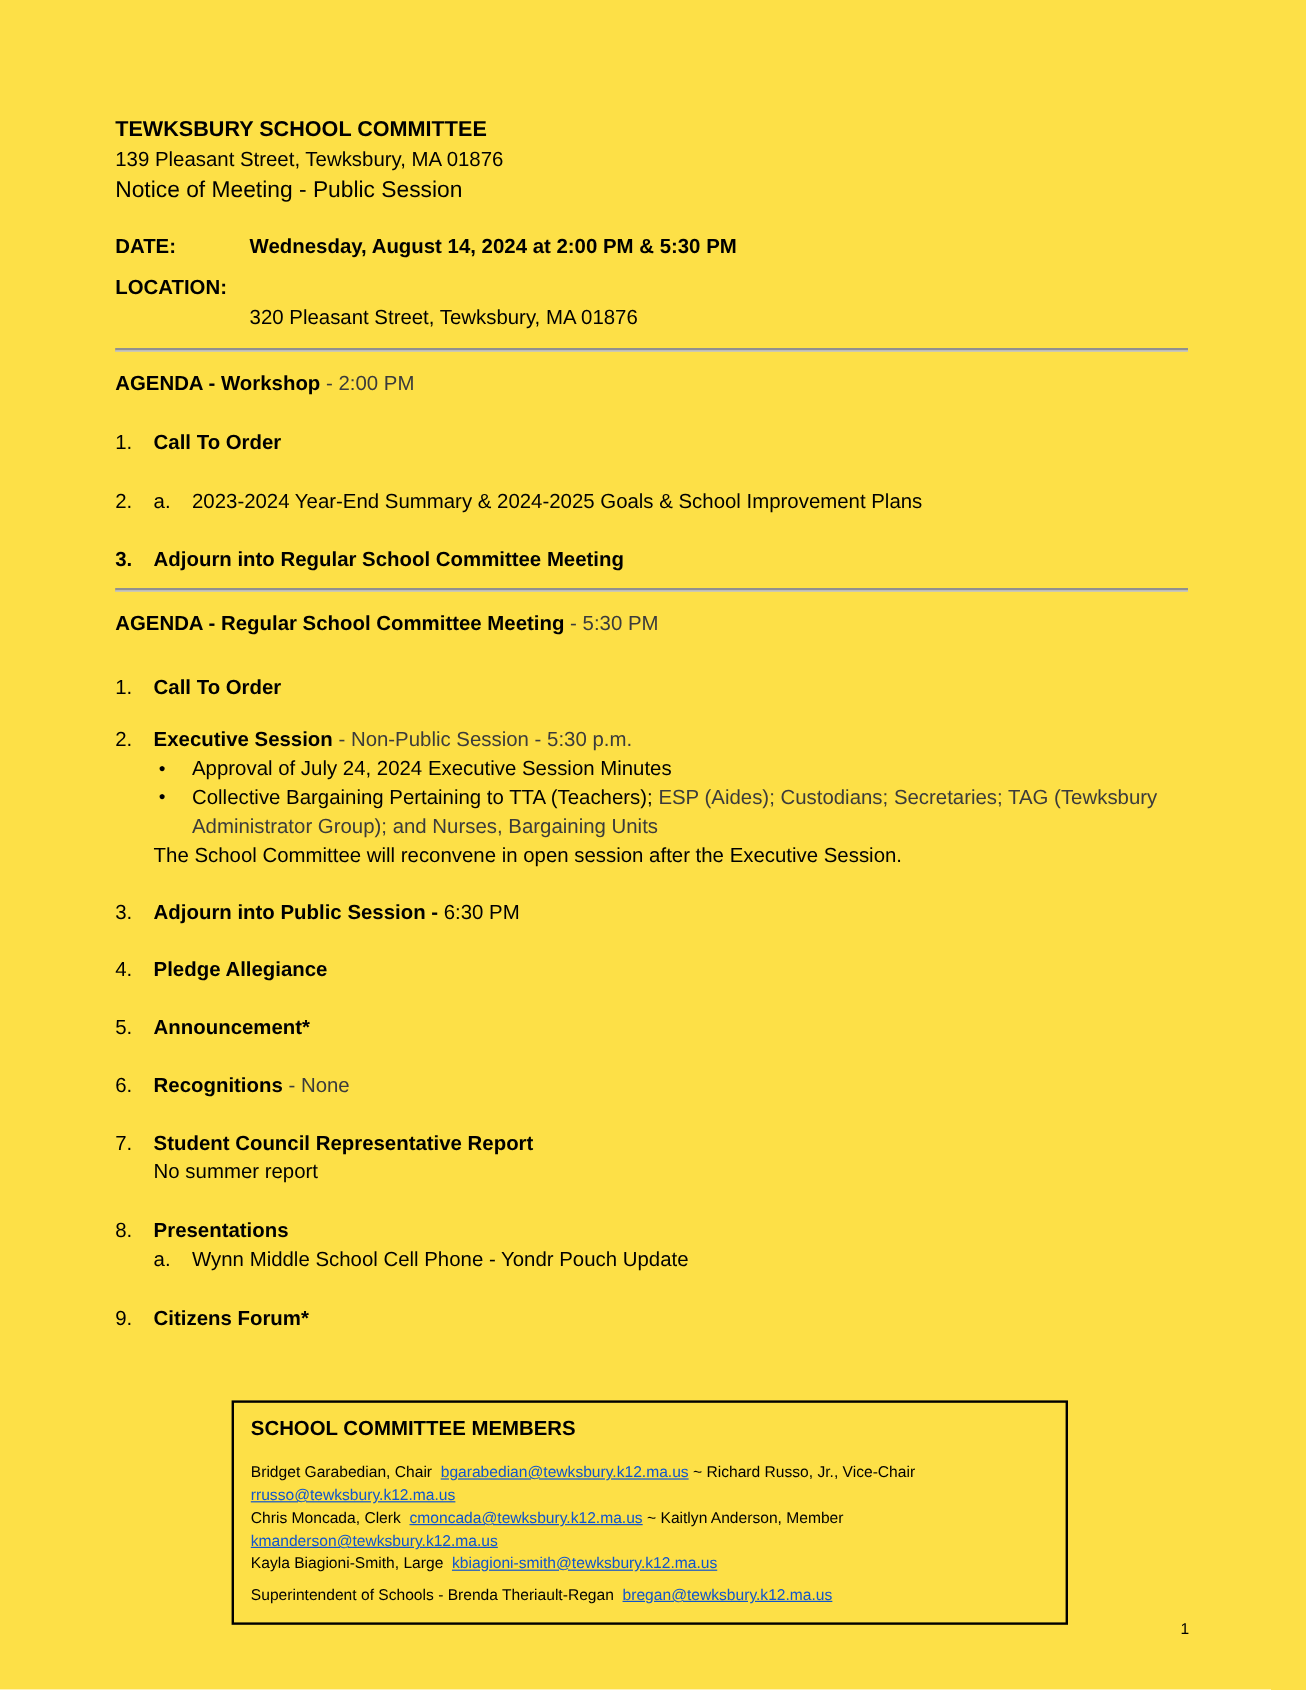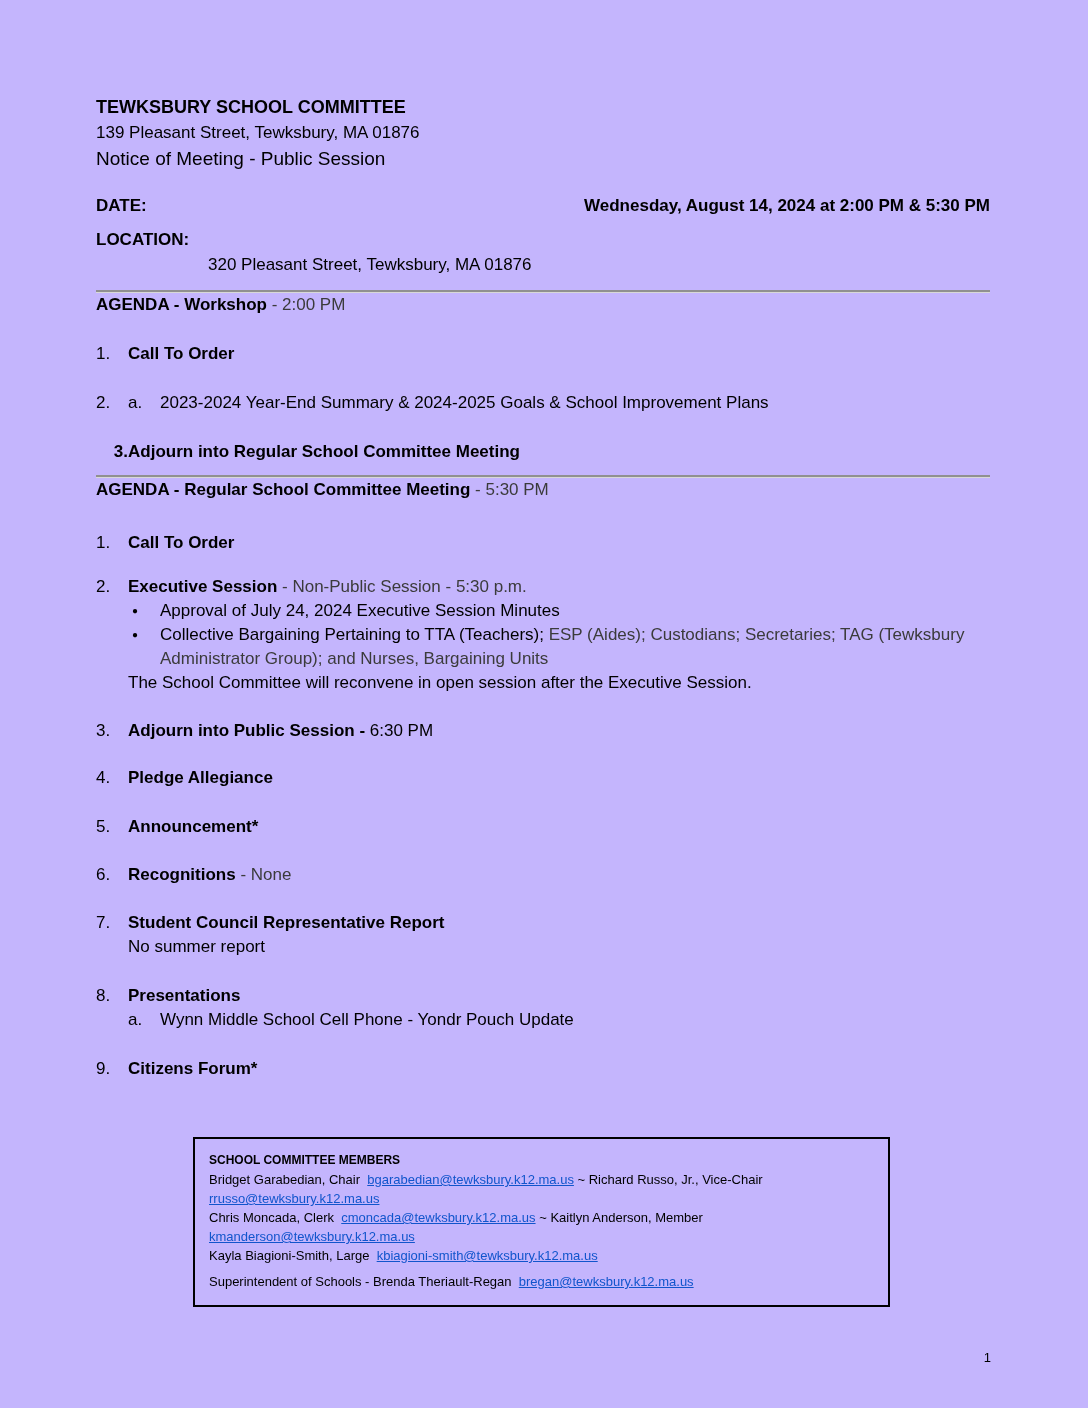--- a/index.html
+++ b/index.html
@@ -8,30 +8,30 @@
     font-family: "Liberation Sans", sans-serif;
     color: #000;
     width: 1088px;
     height: 1408px;
     position: relative;
   }
   .page {
     position: relative;
     width: 1088px;
     height: 1408px;
-    background: #c4b5fd;
+    background: #fde047;
     overflow: hidden;
   }
   .content {
     position: absolute;
     left: 96px;
     top: 94px;
     width: 894px;
   }
-  .b { font-weight: bold; text-align: right; }
+  .b { font-weight: bold; }
   .light { color: #3b3b3b; }
 
   
   .org-title   { font-size: 18px; font-weight: bold; line-height: 26px; }
   .addr-line   { font-size: 17px; line-height: 26px; }
   .notice-line { font-size: 19px; line-height: 26px; }
 
   
   .info { margin-top: 21px; font-size: 17px; }
   .info-row { display: flex; line-height: 25px; }
@@ -41,41 +41,41 @@
 
   
   .hr {
     height: 3px;
     background: #909090;
     border-bottom: 1px solid #d8d8d8;
     margin-top: 13px;
   }
 
   
-  .agenda-title { font-size: 17px; line-height: 24px; }
+  .agenda-title { font-size: 17px; line-height: 24px; margin-top: 15px; }
   .item { display: flex; font-size: 17px; line-height: 24px; margin-top: 25px; }
   .item .num { flex: 0 0 32px; }
   .item .body { flex: 1; }
   .subrow { display: flex; }
   .subrow .letter { flex: 0 0 32px; }
   .bulletrow { display: flex; margin-left: 4px; }
   .bulletrow .bullet { flex: 0 0 28px; font-size: 10px; }
   .note { }
 
   
   .members-box {
     margin-top: 56px;
     margin-left: 97px;
     width: 697px;
     border: 2px solid #000;
     padding: 12px 14px 14px 14px;
     font-size: 13px;
     line-height: 19px;
   }
-  .members-title { font-weight: bold; font-size: 12px; margin-bottom: 0; }
+  .members-title { font-weight: bold; font-size: 17px; margin-bottom: 17px; }
   .members-box a {
     color: #1155cc;
     text-decoration: underline;
     cursor: pointer;
   }
   .super-line { margin-top: 7px; }
 
   .page-number {
     position: absolute;
     top: 1350px;

